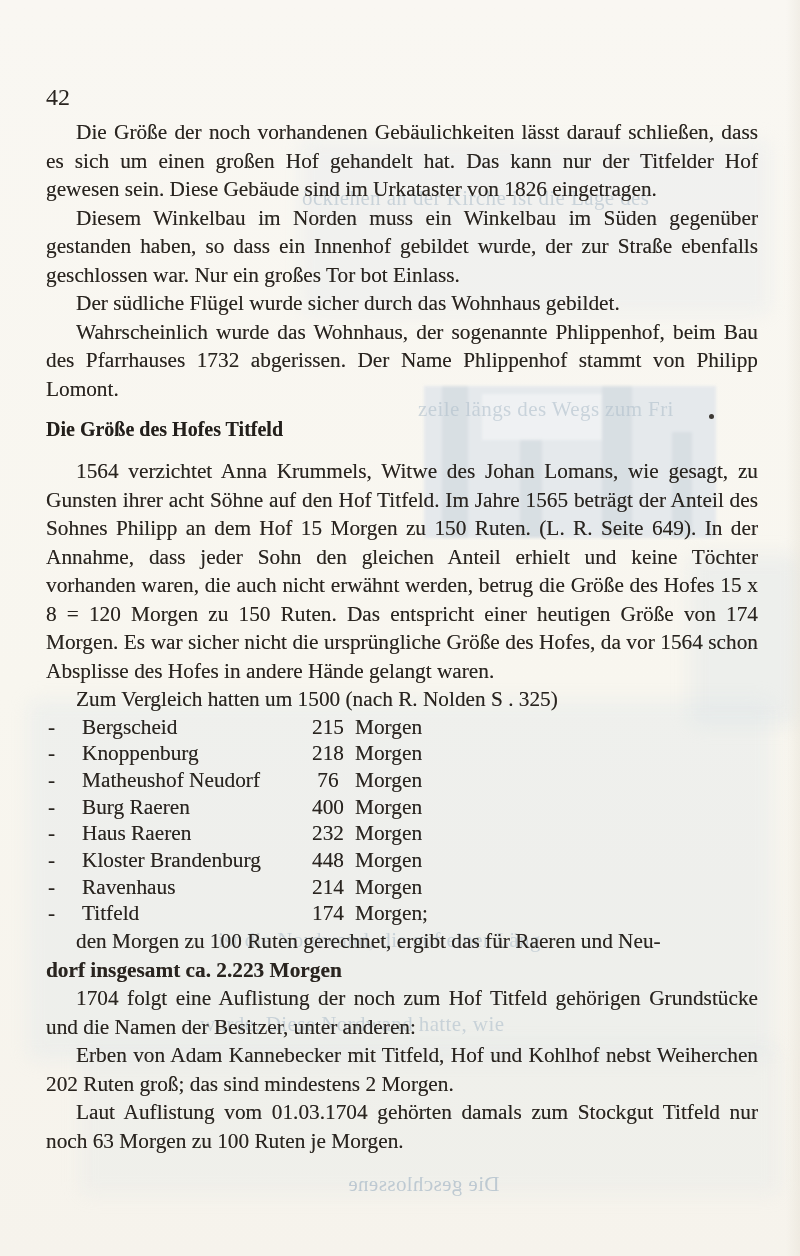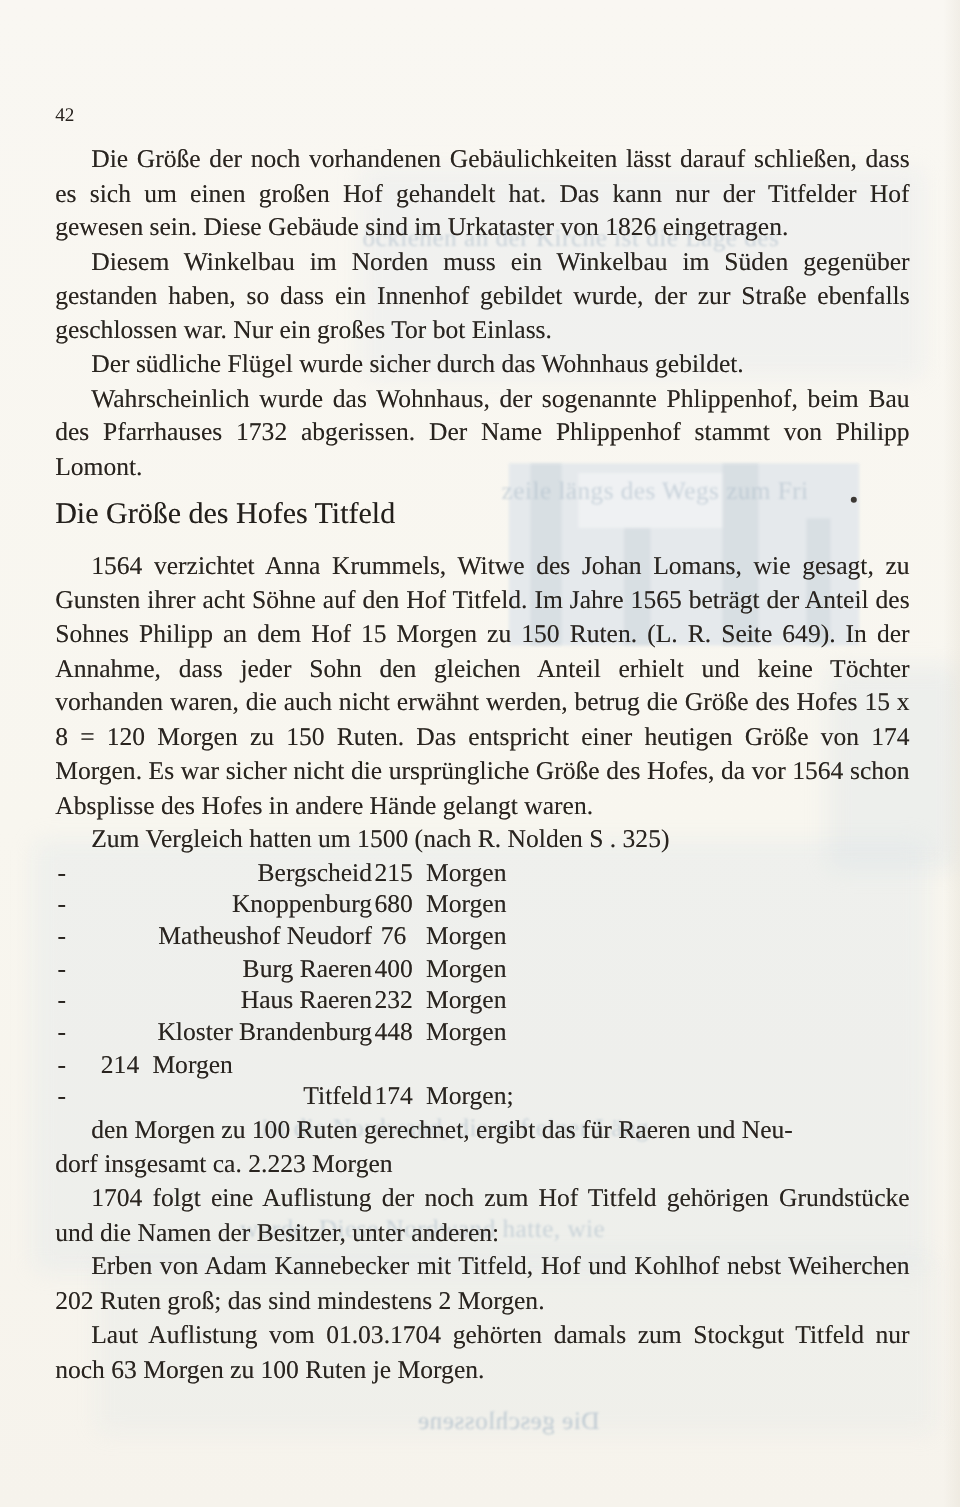--- a/index.html
+++ b/index.html
@@ -60,56 +60,56 @@
     position: absolute; left: 709px; top: 414px; width: 5px; height: 5px;
     background: #3c3834; border-radius: 50%;
   }
 
   
   .content {
     position: absolute; left: 46px; top: 84px; width: 712px;
     color: #29241f;
   }
   .page-number {
-    font-size: 16px;
+    font-size: 24px;
     line-height: 26px;
     margin-bottom: 8px;
   }
   .body-par {
     margin: 0;
     font-size: 21.3px;
     line-height: 28.5px;
     text-align: justify;
     text-indent: 30px;
     text-shadow: 0 0 0.4px rgba(41,36,31,0.45);
   }
   .section-heading {
     margin: 11px 0 13px 0;
-    font-size: 25px;
+    font-size: 20px;
     line-height: 30px;
-    font-weight: normal;
+    font-weight: bold;
     color: #231f1b;
     text-shadow: 0 0 0.4px rgba(35,31,27,0.5);
   }
   .farm-list {
     list-style: none;
     margin: 0; padding: 0;
   }
   .farm-list li {
     display: flex;
     padding-left: 2px;
     font-size: 21.3px;
     line-height: 26.7px;
     text-shadow: 0 0 0.4px rgba(41,36,31,0.45);
   }
   .farm-dash { width: 34px; }
-  .farm-name { width: 228px; text-align: right; }
+  .farm-name { width: 228px; }
   .farm-value { width: 36px; text-align: center; }
   .farm-unit { margin-left: 9px; }
-  .hyph-par .line2 { display: block; text-indent: 0; }
+  .hyph-par .line2 { display: block; text-indent: 0; font-weight: bold; }
 </style>
 </head>
 <body>
 
 <div class="page">
 
   <div class="bleed">
     <div class="ghost-wash wash-a"></div>
     <div class="ghost-wash wash-b"></div>
     <div class="ghost-wash wash-c"></div>
@@ -149,21 +149,21 @@
     <ul class="farm-list">
       <li>
         <span class="farm-dash">-</span>
         <span class="farm-name">Bergscheid</span>
         <span class="farm-value">215</span>
         <span class="farm-unit">Morgen</span>
       </li>
       <li>
         <span class="farm-dash">-</span>
         <span class="farm-name">Knoppenburg</span>
-        <span class="farm-value">680</span>
+        <span class="farm-value">218</span>
         <span class="farm-unit">Morgen</span>
       </li>
       <li>
         <span class="farm-dash">-</span>
         <span class="farm-name">Matheushof Neudorf</span>
         <span class="farm-value">76</span>
         <span class="farm-unit">Morgen</span>
       </li>
       <li>
         <span class="farm-dash">-</span>
@@ -178,20 +178,21 @@
         <span class="farm-unit">Morgen</span>
       </li>
       <li>
         <span class="farm-dash">-</span>
         <span class="farm-name">Kloster Brandenburg</span>
         <span class="farm-value">448</span>
         <span class="farm-unit">Morgen</span>
       </li>
       <li>
         <span class="farm-dash">-</span>
+        <span class="farm-name">Ravenhaus</span>
         <span class="farm-value">214</span>
         <span class="farm-unit">Morgen</span>
       </li>
       <li>
         <span class="farm-dash">-</span>
         <span class="farm-name">Titfeld</span>
         <span class="farm-value">174</span>
         <span class="farm-unit">Morgen;</span>
       </li>
     </ul>

